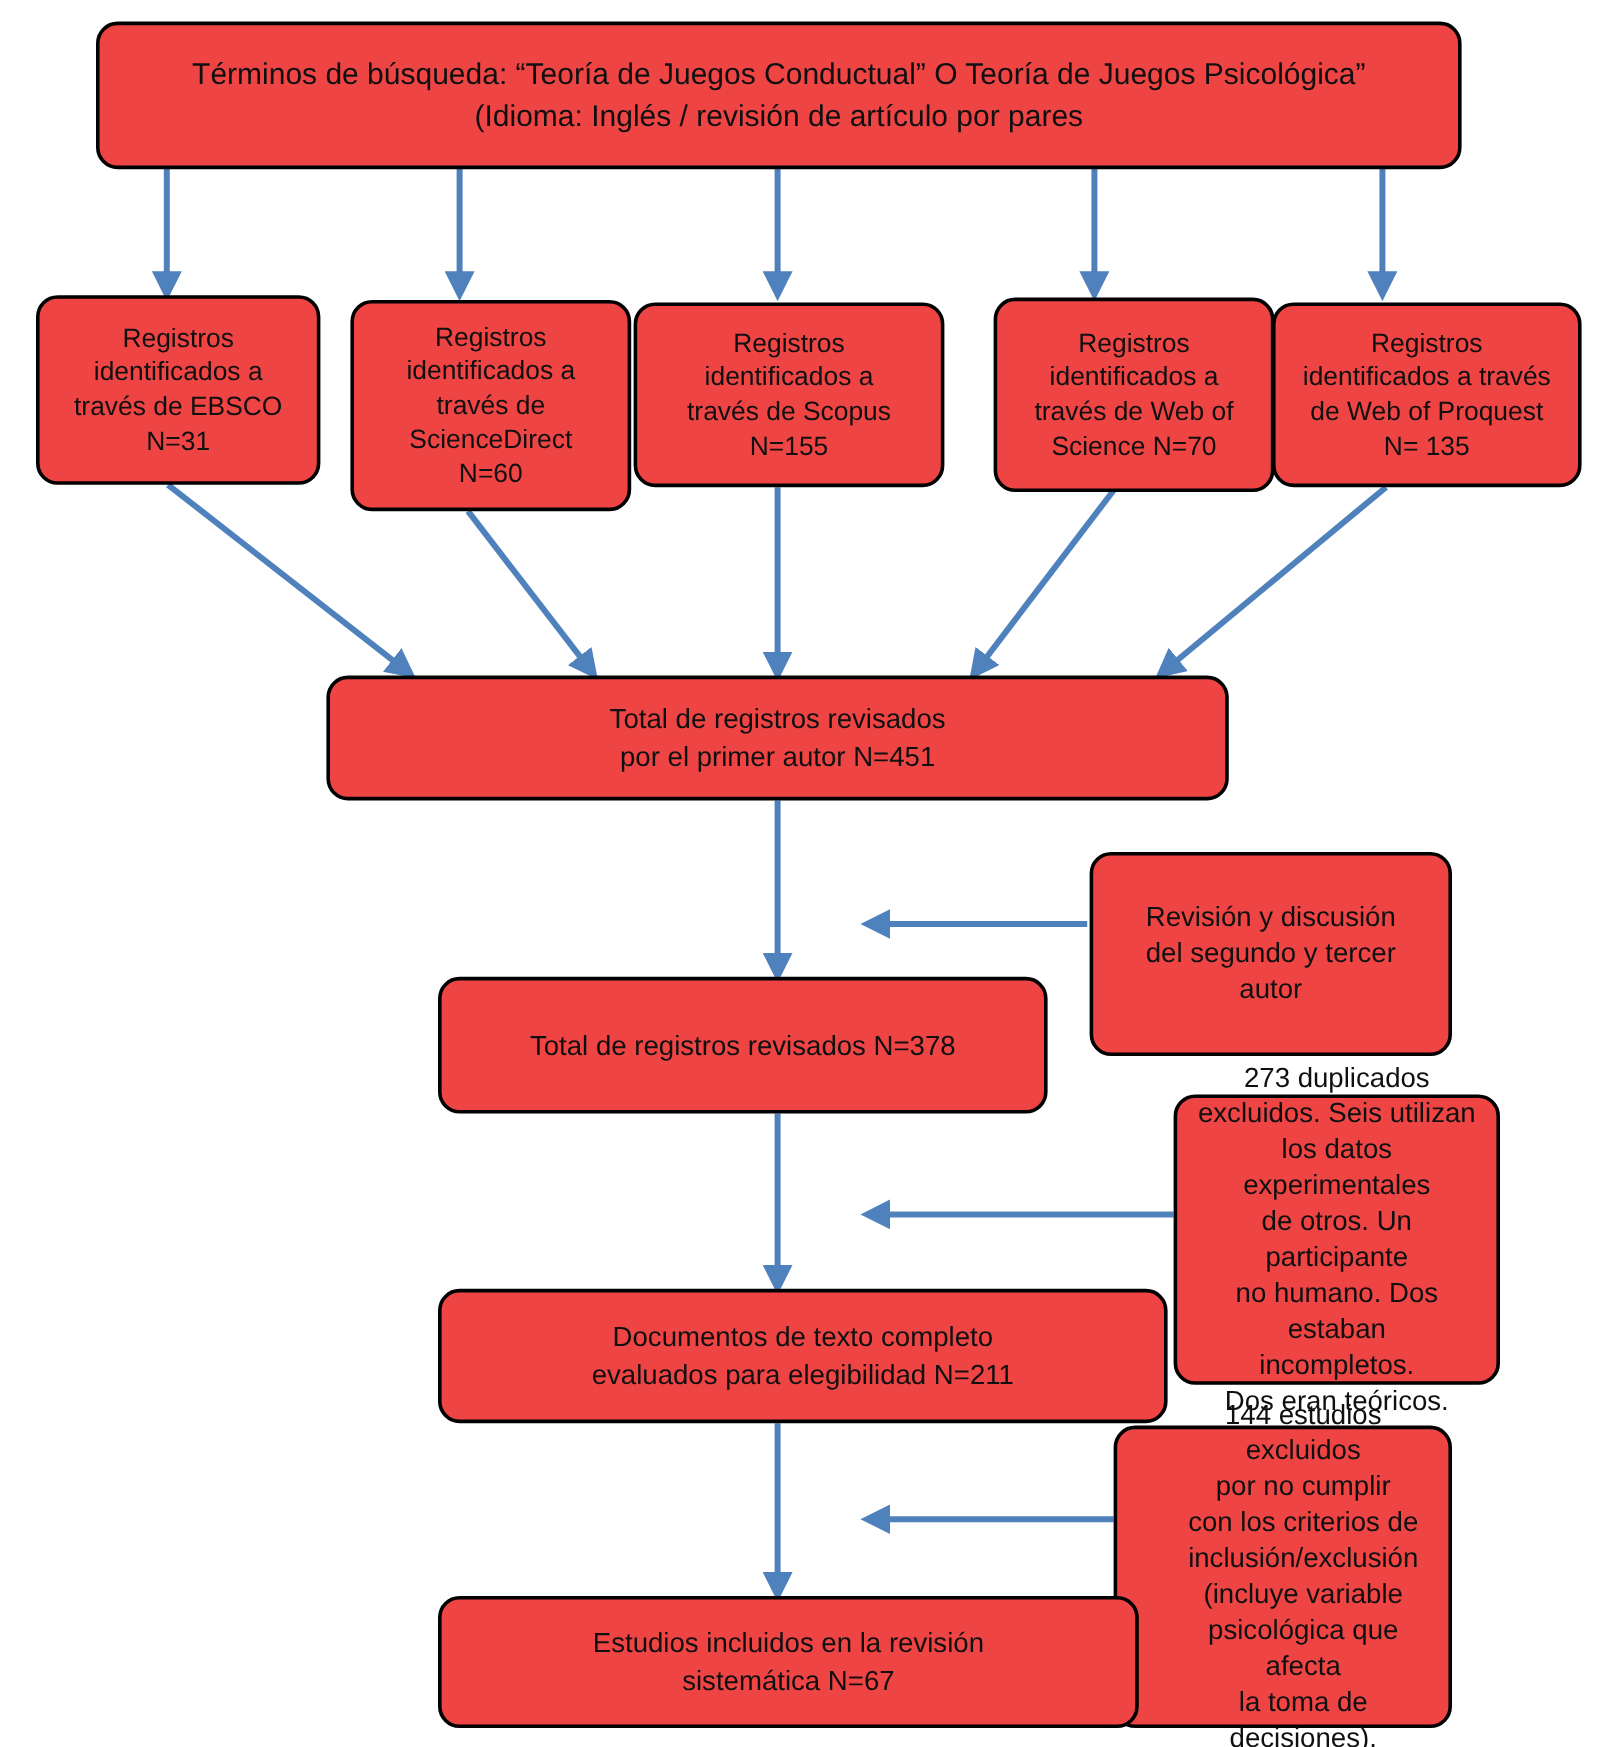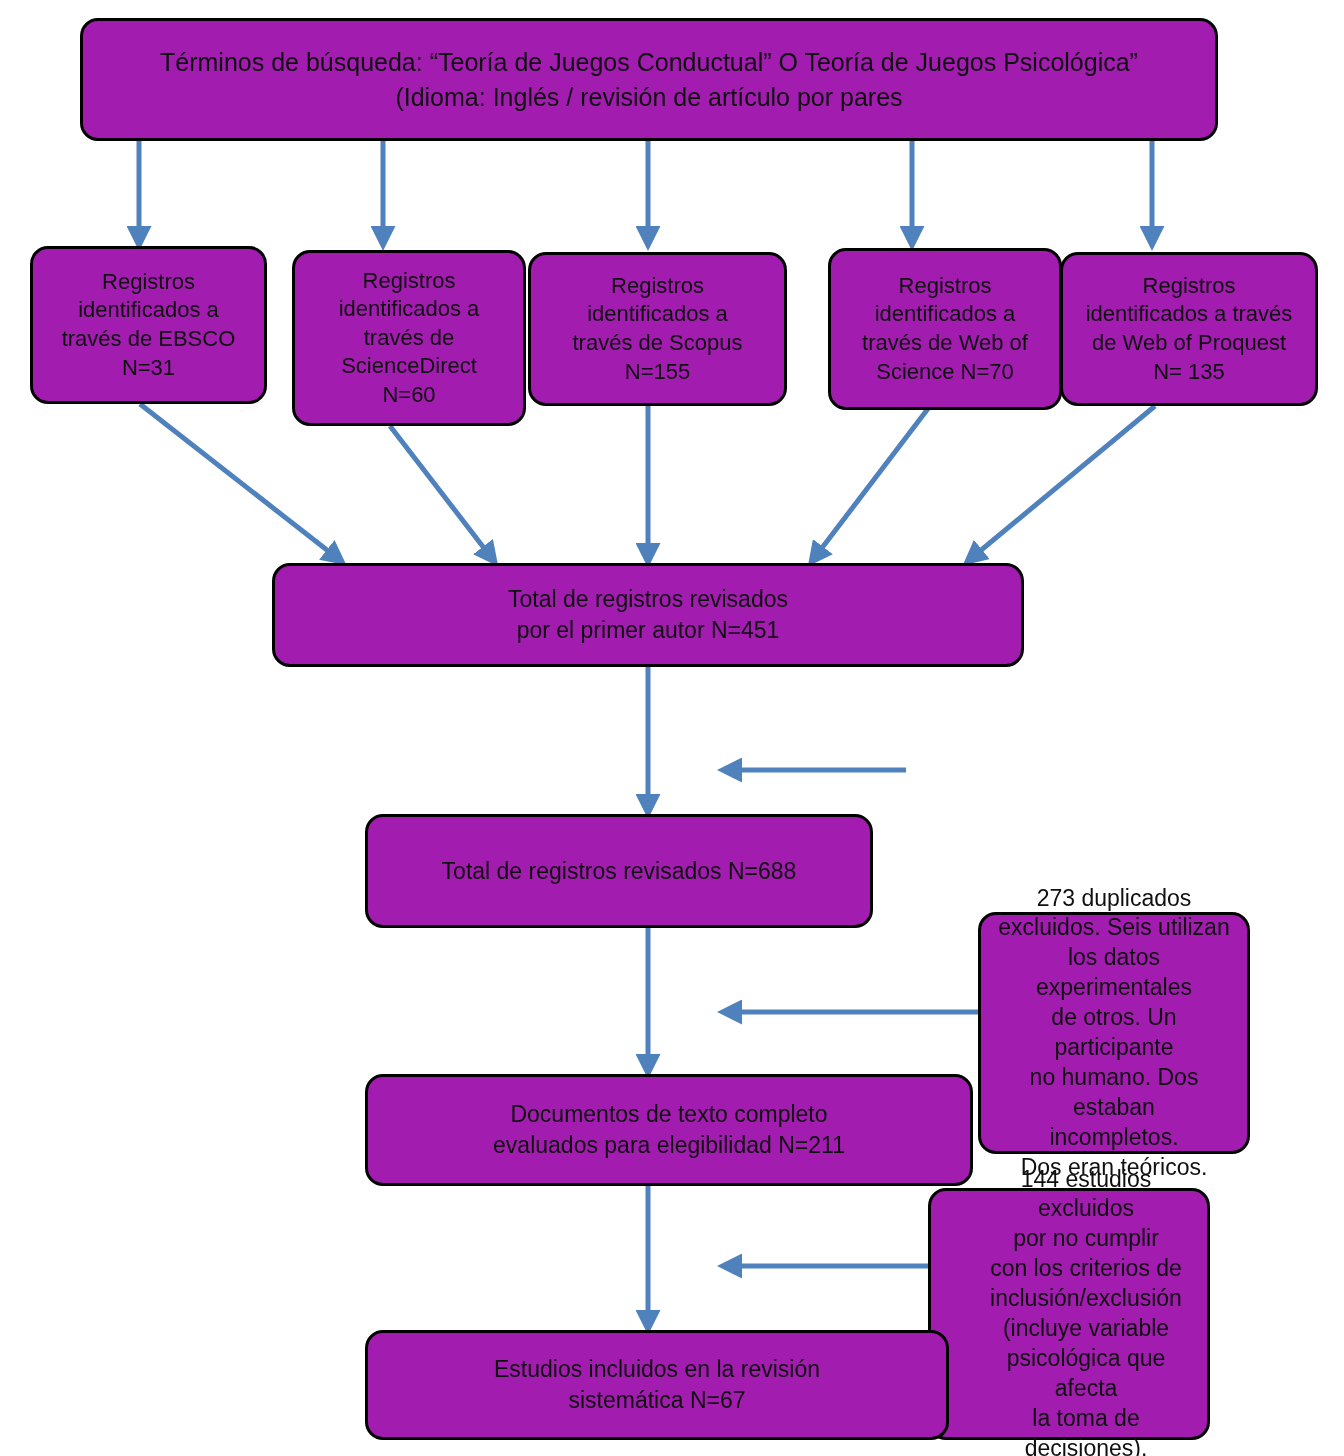--- a/index.html
+++ b/index.html
@@ -22,21 +22,21 @@
     position: absolute;
     left: 0;
     top: 0;
     width: 1344px;
     height: 1456px;
     pointer-events: none;
   }
   .node {
     position: absolute;
     box-sizing: border-box;
-    background: #a21caf;
+    background: #ef4444;
     border: 3px solid #000000;
     border-radius: 18px;
     display: flex;
     align-items: center;
     justify-content: center;
     text-align: center;
     padding: 6px 10px;
     z-index: 5;
   }
   .node .txt {
@@ -125,23 +125,28 @@
 identificados a través
 de Web of Proquest
 N= 135</span>
   </div>
 
   <div class="node wide" style="left:272px; top:563px; width:752px; height:104px;">
     <span class="txt">Total de registros revisados
 por el primer autor N=451</span>
   </div>
 
+  <div class="node sidebox" style="left:908px; top:710px; width:302px; height:170px;">
+    <span class="txt">Revisión y discusión
+del segundo y tercer
+autor</span>
+  </div>
 
   <div class="node wide" style="left:365px; top:814px; width:508px; height:114px;">
-    <span class="txt">Total de registros revisados N=688</span>
+    <span class="txt">Total de registros revisados N=378</span>
   </div>
 
   <div class="node sidebox" style="left:978px; top:912px; width:272px; height:242px;">
     <span class="txt">273 duplicados
 excluidos. Seis utilizan
 los datos experimentales
 de otros. Un participante
 no humano. Dos estaban
 incompletos.
 Dos eran teóricos.</span>

